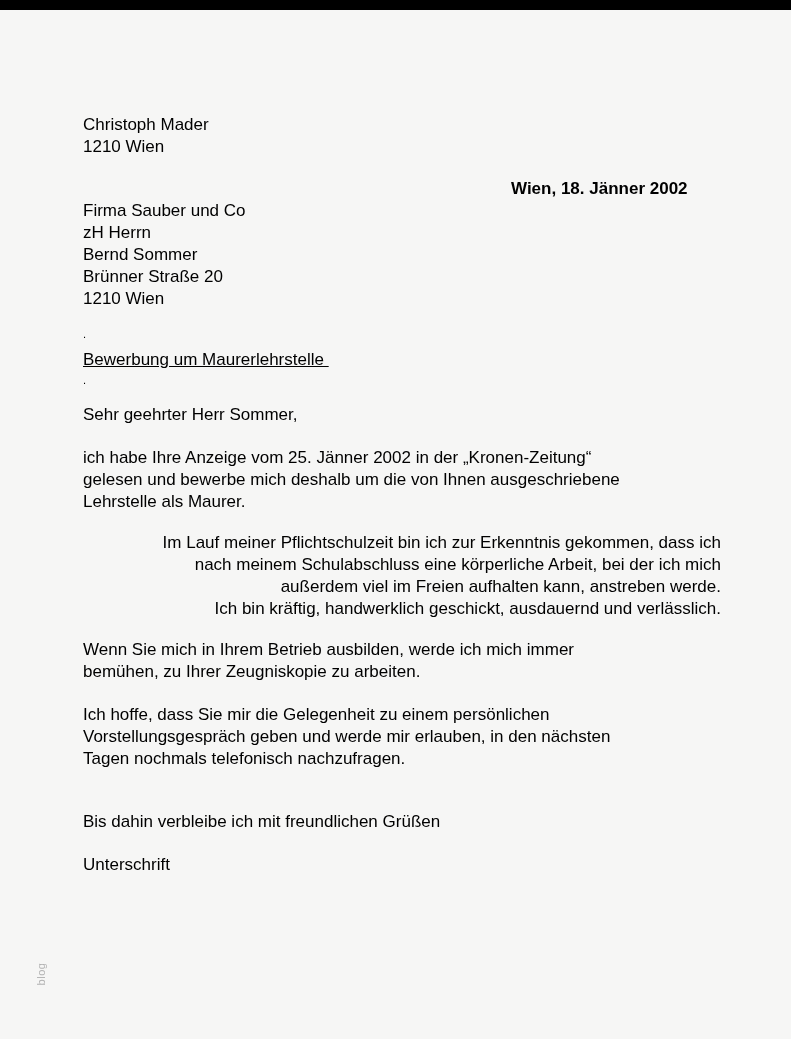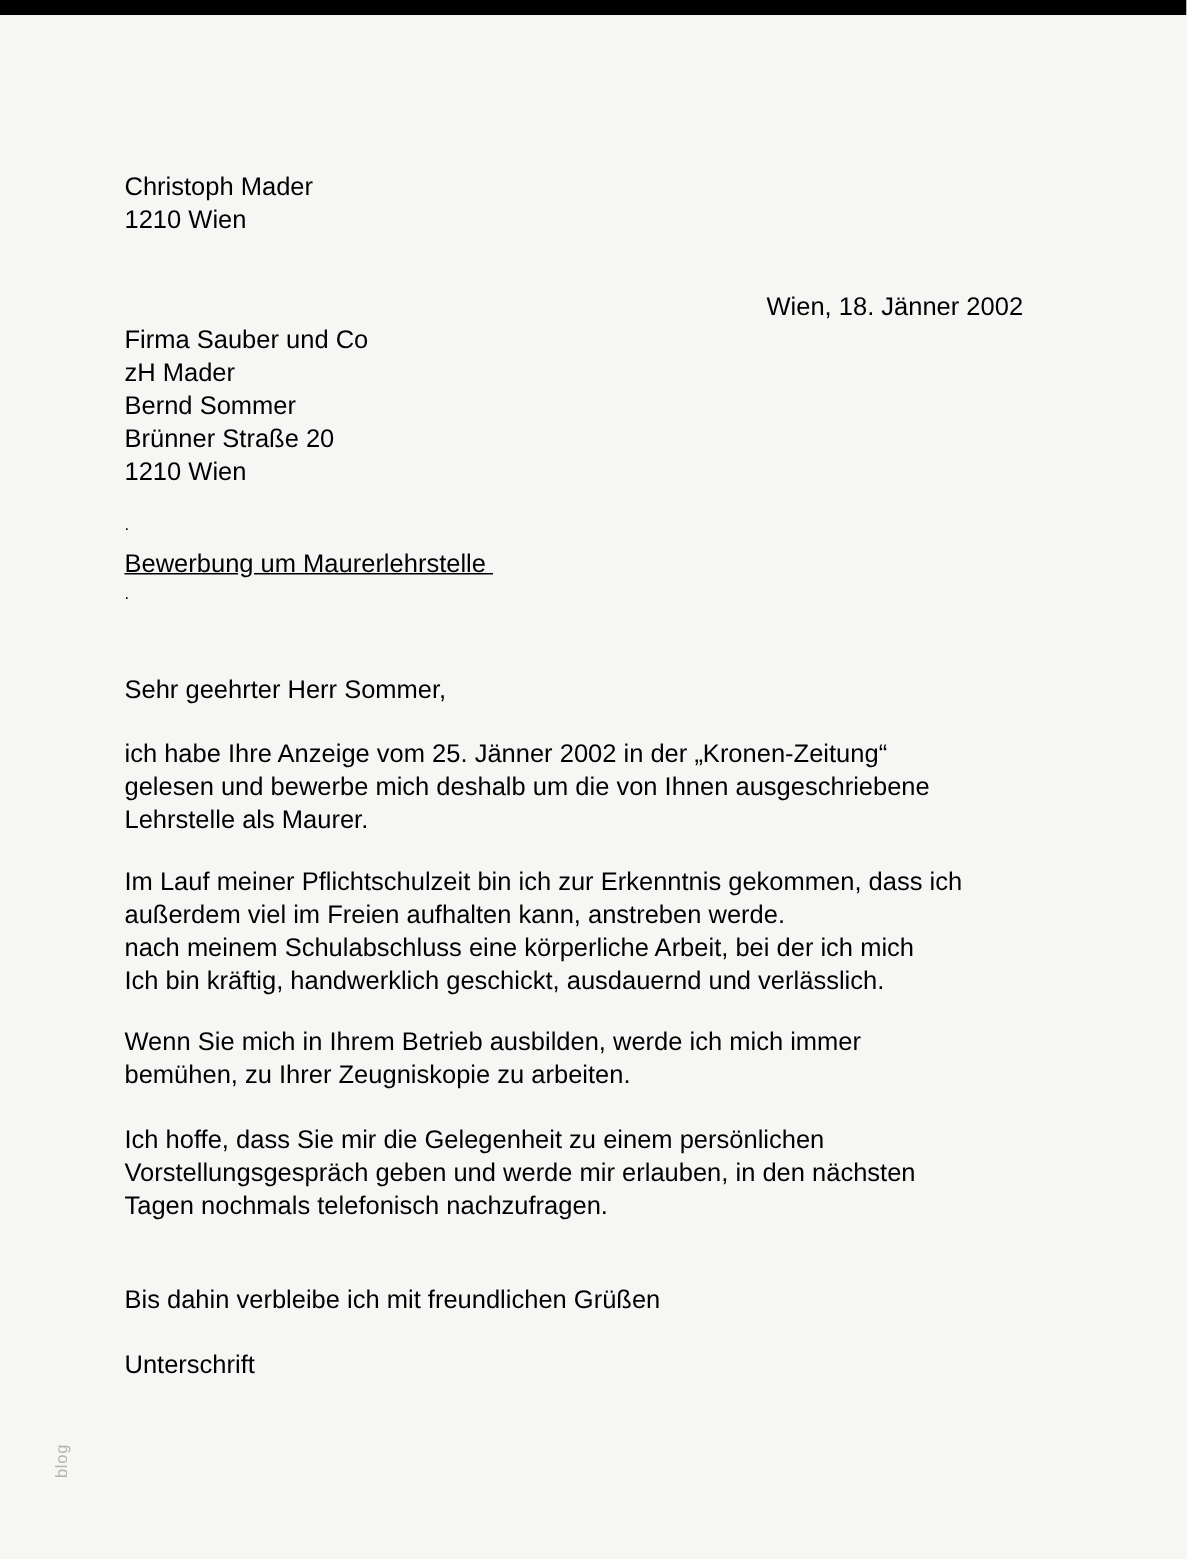--- a/index.html
+++ b/index.html
@@ -27,30 +27,30 @@
   .letter {
     position: absolute;
     top: 10px;
     left: 0;
     width: 791px;
     padding: 0 70px 0 83px;
     font-size: 17px;
     line-height: 22px;
   }
   .sender-block { margin-top: 104px; }
-  .date-line { margin-top: 36px; padding-left: 428px; white-space: nowrap; }
+  .date-line { margin-top: 20px; padding-left: 428px; white-space: nowrap; font-weight: bold; }
   .recipient-block { margin-top: 0; }
   .dot { font-size: 11px; line-height: 12px; }
   .dot-above { margin-top: 18px; }
   .subject-line { margin-top: 9px; }
   .subject-line span { text-decoration: underline; }
   .dot-below { margin-top: 3px; }
-  .salutation { margin-top: 47px; }
+  .salutation { margin-top: 18px; }
   .para-1 { margin-top: 21px; }
-  .para-2 { margin-top: 19px; }
+  .para-2 { margin-top: 19px; text-align: right; }
   .para-3 { margin-top: 19px; }
   .para-4 { margin-top: 21px; }
   .closing { margin-top: 41px; }
   .signature-label { margin-top: 21px; }
   .attachments-heading { margin-top: 20px; text-decoration: underline; }
   .watermark {
     position: absolute;
     left: 30px;
     top: 968px;
     transform: rotate(-90deg);
@@ -71,21 +71,21 @@
 
     <div class="sender-block">
       <div>Christoph Mader</div>
       <div>1210 Wien</div>
     </div>
 
     <div class="date-line">Wien, 18. Jänner 2002</div>
 
     <div class="recipient-block">
       <div>Firma Sauber und Co</div>
-      <div>zH Mader</div>
+      <div>zH Herrn</div>
       <div>Bernd Sommer</div>
       <div>Brünner Straße 20</div>
       <div>1210 Wien</div>
     </div>
 
     <div class="dot dot-above">.</div>
 
     <div class="subject-line">
       <span>Bewerbung um Maurerlehrstelle&nbsp;</span>
     </div>
@@ -95,22 +95,22 @@
     <div class="salutation">Sehr geehrter Herr Sommer,</div>
 
     <div class="para para-1">
       <div>ich habe Ihre Anzeige vom 25. Jänner 2002 in der „Kronen-Zeitung“</div>
       <div>gelesen und bewerbe mich deshalb um die von Ihnen ausgeschriebene</div>
       <div>Lehrstelle als Maurer.</div>
     </div>
 
     <div class="para para-2">
       <div>Im Lauf meiner Pflichtschulzeit bin ich zur Erkenntnis gekommen, dass ich</div>
+      <div>nach meinem Schulabschluss eine körperliche Arbeit, bei der ich mich</div>
       <div>außerdem viel im Freien aufhalten kann, anstreben werde.</div>
-      <div>nach meinem Schulabschluss eine körperliche Arbeit, bei der ich mich</div>
       <div>Ich bin kräftig, handwerklich geschickt, ausdauernd und verlässlich.</div>
     </div>
 
     <div class="para para-3">
       <div>Wenn Sie mich in Ihrem Betrieb ausbilden, werde ich mich immer</div>
       <div>bemühen, zu Ihrer Zeugniskopie zu arbeiten.</div>
     </div>
 
     <div class="para para-4">
       <div>Ich hoffe, dass Sie mir die Gelegenheit zu einem persönlichen</div>

